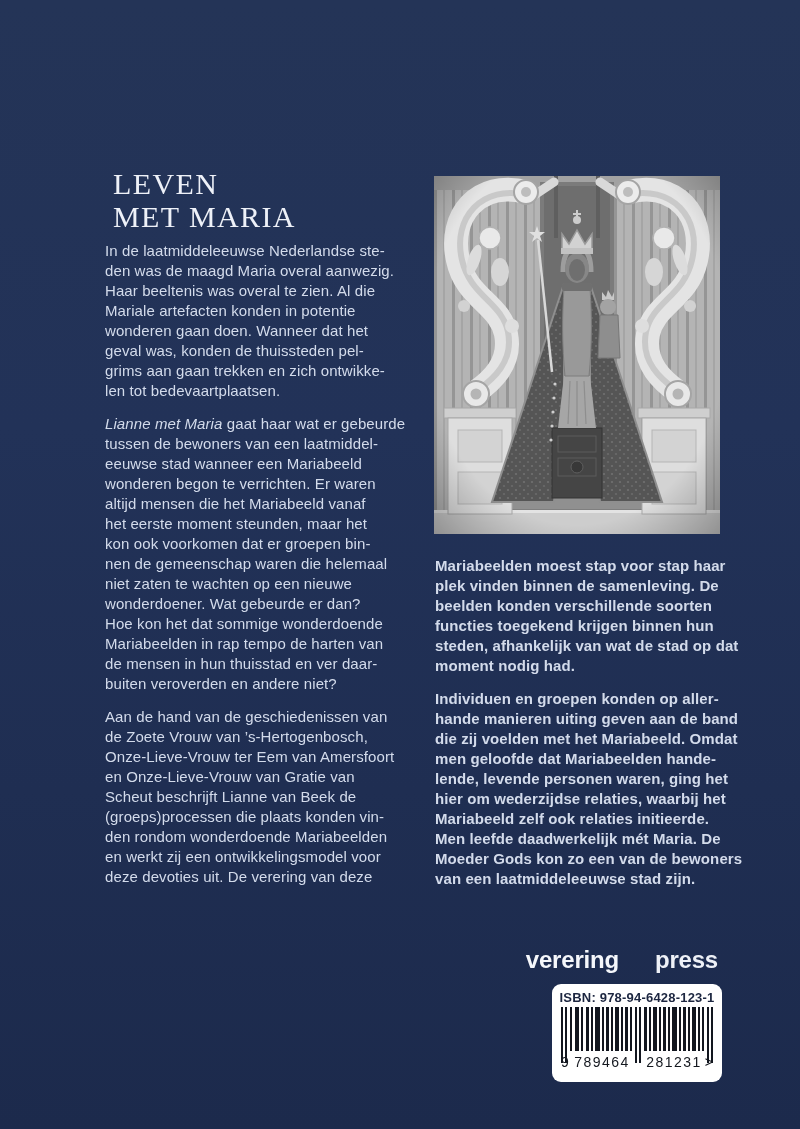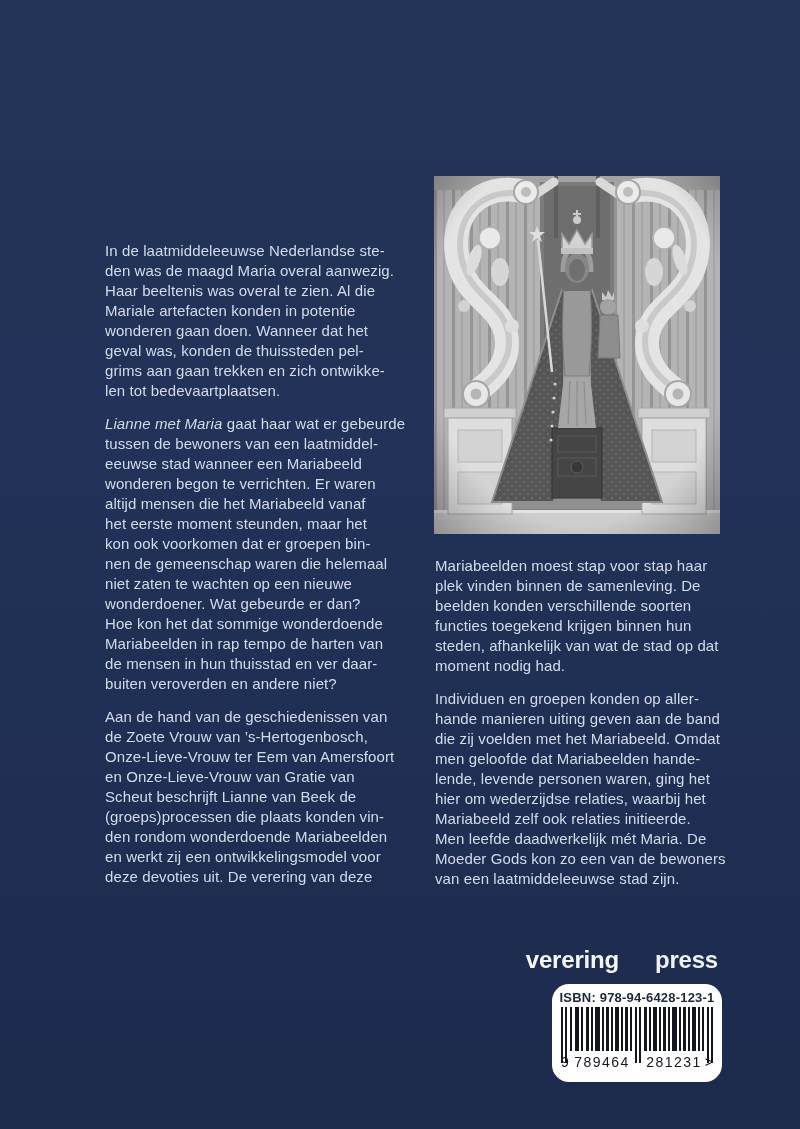--- a/index.html
+++ b/index.html
@@ -9,49 +9,53 @@
     font-family:"Liberation Sans","DejaVu Sans",sans-serif;
   }
   .title{
     position:absolute;left:113px;top:167px;
     font-family:"Liberation Serif","DejaVu Serif",serif;
     font-size:30px;line-height:33px;letter-spacing:1.4px;
     color:#eef1f8;font-weight:400;
   }
   .col{position:absolute;color:#d3dbeb;font-size:15px;line-height:20px;letter-spacing:.1px;}
   .col-left{left:105px;top:241px;width:305px;}
-  .col-right{left:435px;top:556px;width:305px;}
+  .col-right{left:435px;top:556px;width:305px;font-weight:bold;}
   .para{margin:0 0 13px 0;white-space:pre;}
   .italic{font-style:italic;}
   .lines-block{display:block;white-space:pre;}
   .photo{position:absolute;left:434px;top:176px;width:286px;height:358px;display:block;}
   .publisher{
     position:absolute;top:946px;right:82px;
     font-size:24px;color:#f5f7fb;letter-spacing:-0.2px;
   }
   .publisher .bold{font-weight:700;}
   .publisher .light{font-weight:700;color:#eef1f7;margin-left:36px;}
   .isbn-box{
     position:absolute;left:552px;top:984px;width:170px;height:98px;
-    background:#ffffff;border-radius:17px;
+    background:#ffffff;border-radius:9px;
   }
   .isbn-label{
     margin-top:6px;text-align:center;
     font-size:13px;font-weight:700;color:#1c2640;letter-spacing:.2px;
   }
   .barcode{display:block;margin:2px auto 0;width:152px;height:72px;}
   .barcode .bc{font-family:"Liberation Sans","DejaVu Sans",sans-serif;font-size:14px;fill:#14181f;}
   .bc.mid{text-anchor:middle;letter-spacing:1.5px;}
   .bc.end{text-anchor:end;}
 </style>
 </head>
 <body>
 
 <div class="cover">
 
+  <div class="title">
+    <div>LEVEN</div>
+    <div>MET MARIA</div>
+  </div>
 
   <div class="col col-left">
     <p class="para">In de laatmiddeleeuwse Nederlandse ste-
 den was de maagd Maria overal aanwezig.
 Haar beeltenis was overal te zien. Al die
 Mariale artefacten konden in potentie
 wonderen gaan doen. Wanneer dat het
 geval was, konden de thuissteden pel-
 grims aan gaan trekken en zich ontwikke-
 len tot bedevaartplaatsen.</p>

